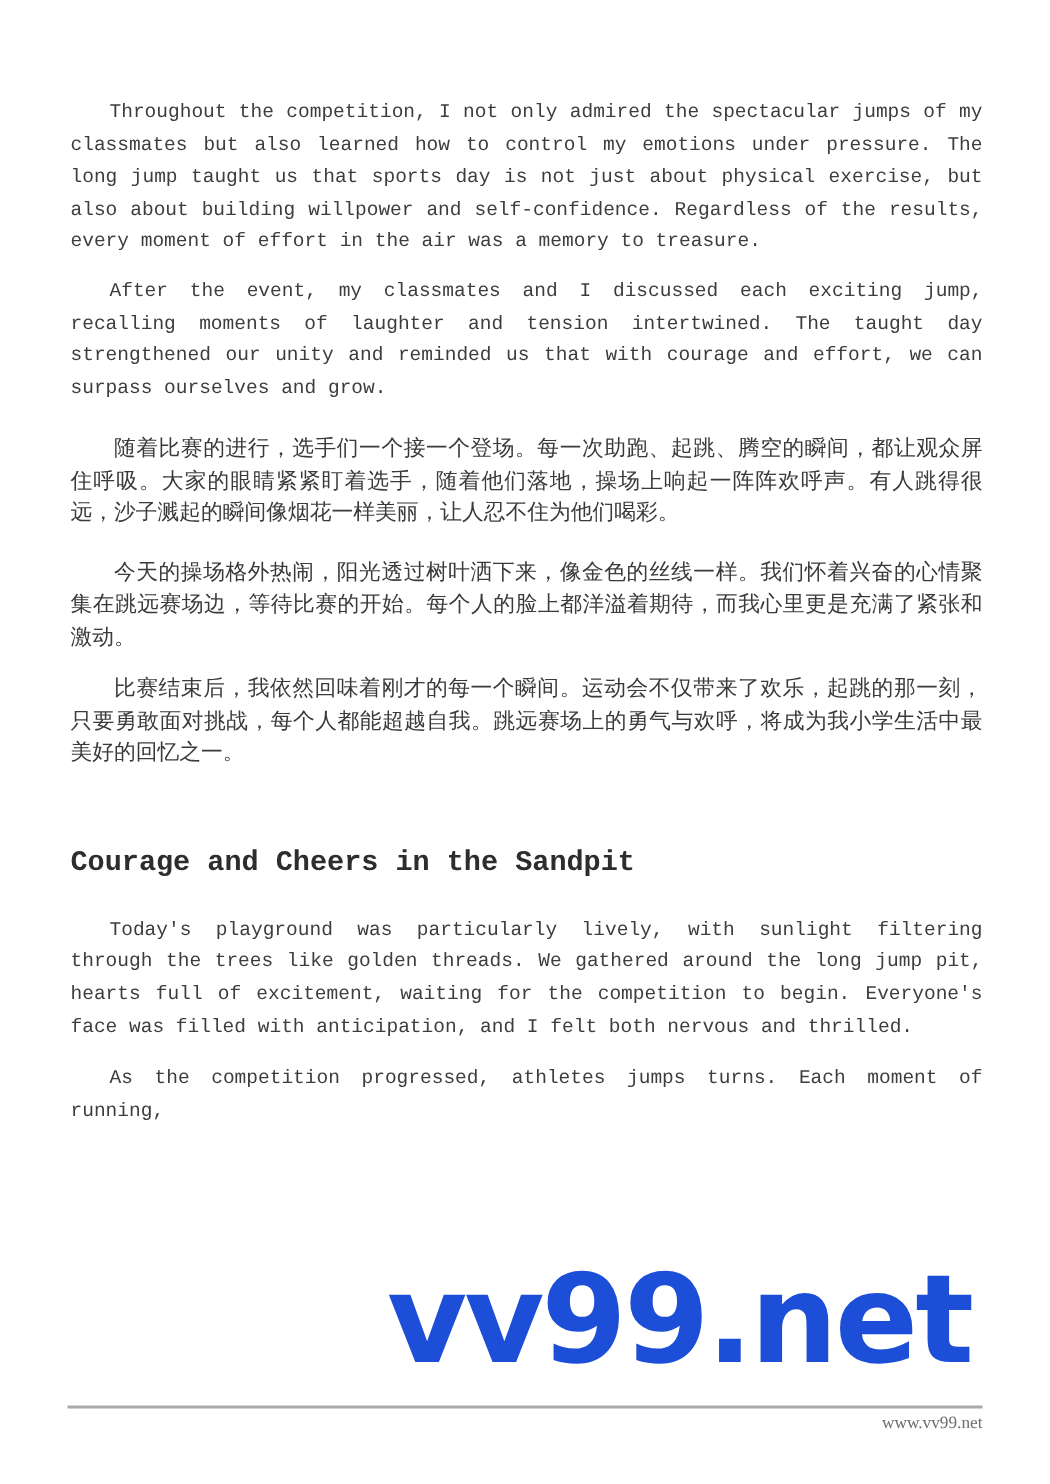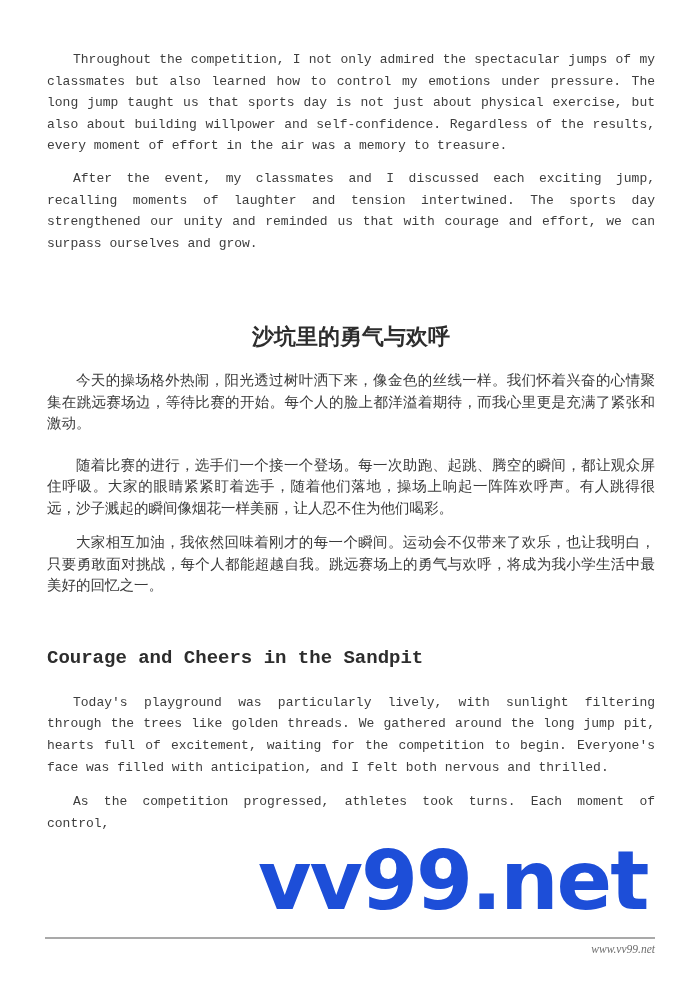--- a/index.html
+++ b/index.html
@@ -23,21 +23,21 @@
     color: #1d4ed8;
     user-select: none;
     white-space: nowrap;
   }
   .content {
     position: absolute;
     left: 47px;
     top: 0;
     width: 608px;
     z-index: 1;
-    padding-top: 49px;
+    padding-top: 64px;
   }
   .en-para {
     font-family: "Liberation Mono", "DejaVu Sans Mono", monospace;
     font-size: 13px;
     line-height: 21.6px;
     color: #3d3d3d;
     text-align: justify;
     text-indent: 26px;
     margin: 0;
   }
@@ -81,46 +81,44 @@
     height: 2px;
     background: #a9a9a9;
     z-index: 2;
   }
   .footer-url {
     position: absolute;
     right: 45px;
     top: 943px;
     z-index: 2;
     font-family: "Liberation Serif", "DejaVu Serif", serif;
-    font-style: italic;
     font-size: 11.5px;
     color: #6e6e6e;
   }
 </style>
 </head>
 <body>
 
 <div class="page">
 
   <div class="watermark">vv99.net</div>
 
   <div class="content">
 
     <p class="en-para">Throughout the competition, I not only admired the spectacular jumps of my classmates but also learned how to control my emotions under pressure. The long jump taught us that sports day is not just about physical exercise, but also about building willpower and self-confidence. Regardless of the results, every moment of effort in the air was a memory to treasure.</p>
-    <p class="en-para">After the event, my classmates and I discussed each exciting jump, recalling moments of laughter and tension intertwined. The sports day strengthened our unity and reminded us that with courage and effort, we can surpass ourselves and grow.</p>
+    <p class="en-para">After the event, my classmates and I discussed each exciting jump, recalling moments of laughter and tension intertwined. The taught day strengthened our unity and reminded us that with courage and effort, we can surpass ourselves and grow.</p>
 
-    <h1 class="cn-title">沙坑里的勇气与欢呼</h1>
 
+    <p class="cn-para second">随着比赛的进行，选手们一个接一个登场。每一次助跑、起跳、腾空的瞬间，都让观众屏住呼吸。大家的眼睛紧紧盯着选手，随着他们落地，操场上响起一阵阵欢呼声。有人跳得很远，沙子溅起的瞬间像烟花一样美丽，让人忍不住为他们喝彩。</p>
     <p class="cn-para first">今天的操场格外热闹，阳光透过树叶洒下来，像金色的丝线一样。我们怀着兴奋的心情聚集在跳远赛场边，等待比赛的开始。每个人的脸上都洋溢着期待，而我心里更是充满了紧张和激动。</p>
-    <p class="cn-para second">随着比赛的进行，选手们一个接一个登场。每一次助跑、起跳、腾空的瞬间，都让观众屏住呼吸。大家的眼睛紧紧盯着选手，随着他们落地，操场上响起一阵阵欢呼声。有人跳得很远，沙子溅起的瞬间像烟花一样美丽，让人忍不住为他们喝彩。</p>
-    <p class="cn-para">大家相互加油，我依然回味着刚才的每一个瞬间。运动会不仅带来了欢乐，也让我明白，只要勇敢面对挑战，每个人都能超越自我。跳远赛场上的勇气与欢呼，将成为我小学生活中最美好的回忆之一。</p>
+    <p class="cn-para">比赛结束后，我依然回味着刚才的每一个瞬间。运动会不仅带来了欢乐，起跳的那一刻，只要勇敢面对挑战，每个人都能超越自我。跳远赛场上的勇气与欢呼，将成为我小学生活中最美好的回忆之一。</p>
 
     <h1 class="en-title">Courage and Cheers in the Sandpit</h1>
 
     <p class="en-para section-first">Today's playground was particularly lively, with sunlight filtering through the trees like golden threads. We gathered around the long jump pit, hearts full of excitement, waiting for the competition to begin. Everyone's face was filled with anticipation, and I felt both nervous and thrilled.</p>
-    <p class="en-para section-next">As the competition progressed, athletes took turns. Each moment of control,</p>
+    <p class="en-para section-next">As the competition progressed, athletes jumps turns. Each moment of running,</p>
 
   </div>
 
   <div class="footer-line"></div>
   <div class="footer-url">www.vv99.net</div>
 
 </div>
 
 </body></html>

